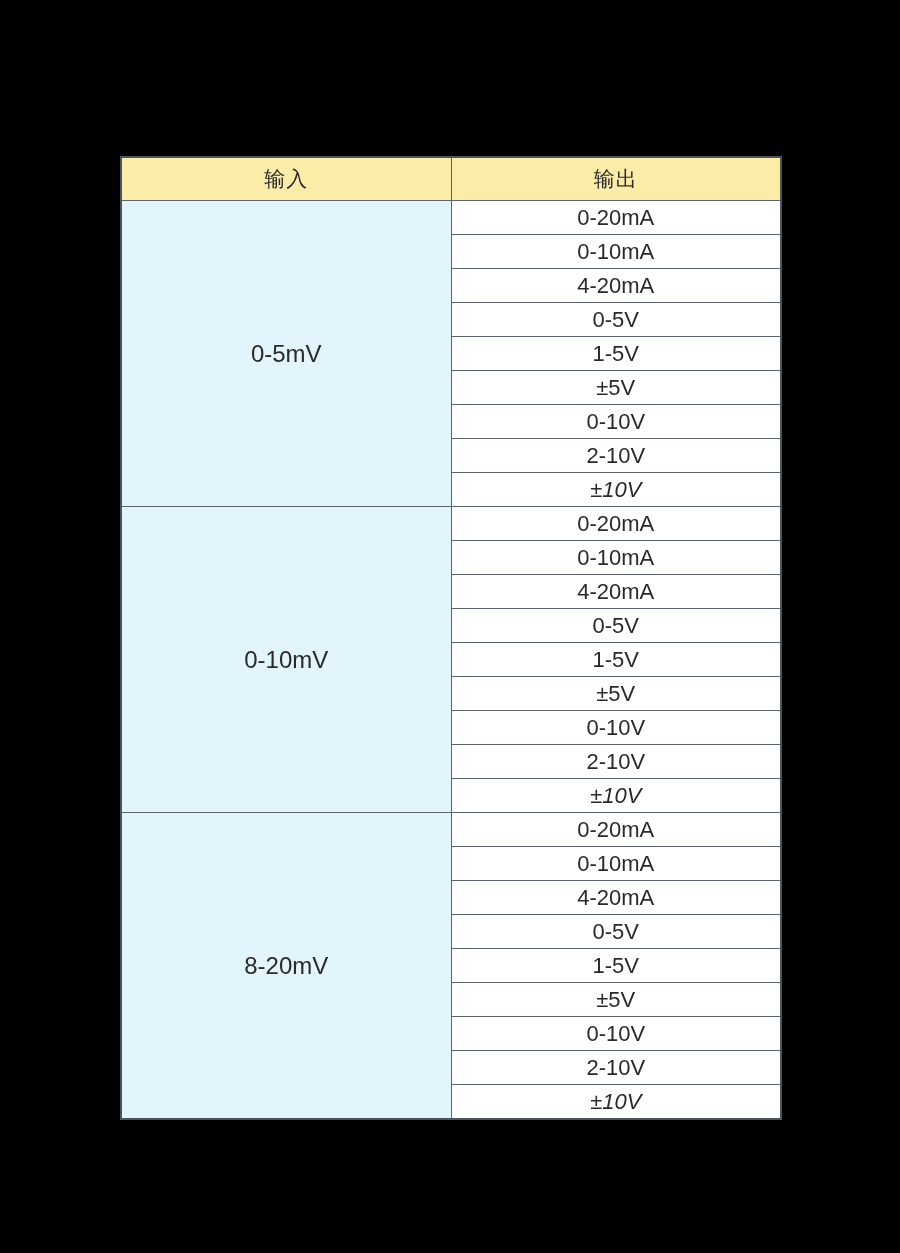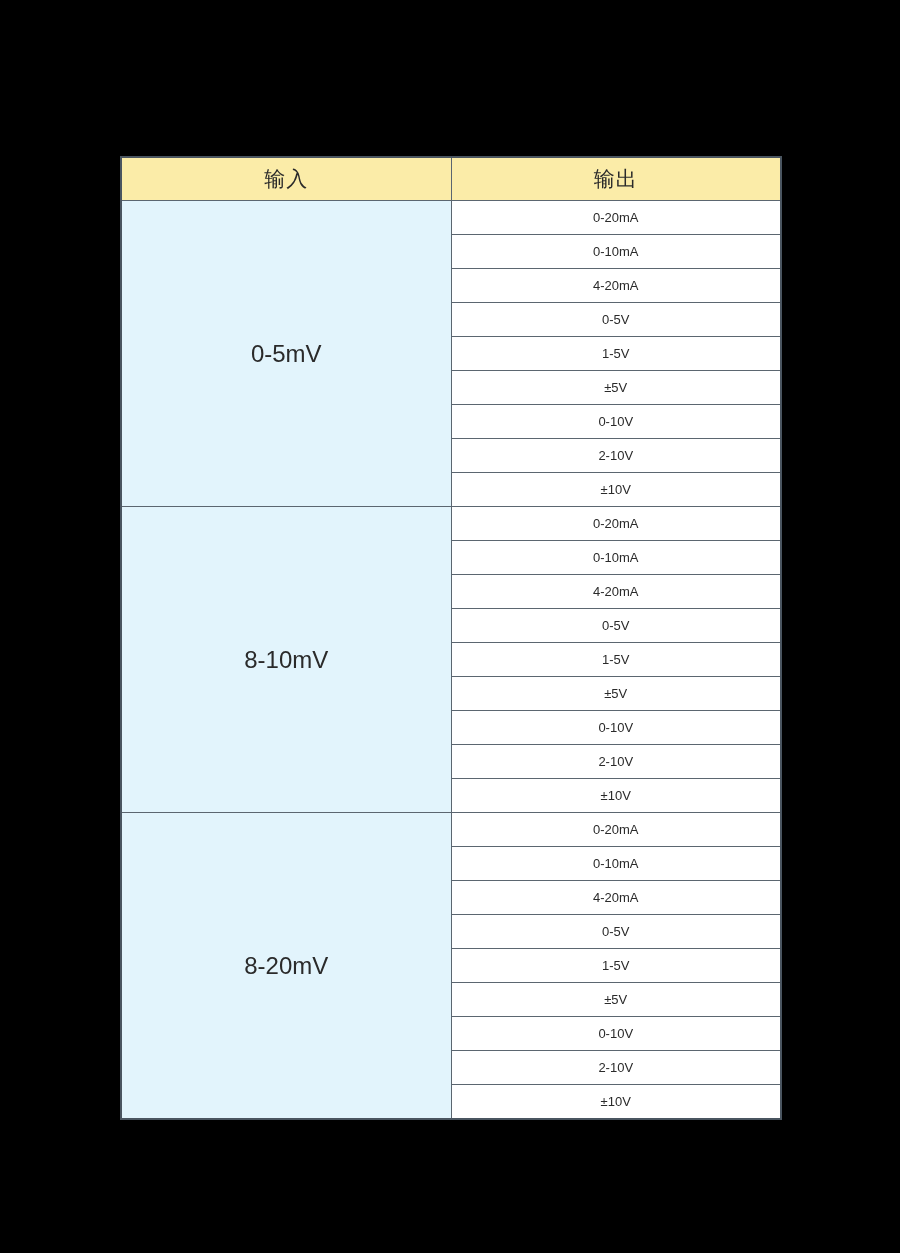--- a/index.html
+++ b/index.html
@@ -62,31 +62,32 @@
     background: #E2F4FC;
     font-size: 24px;
     border-right: 2px solid #4a5560;
     border-top: 2px solid #4a5560;
     border-bottom: 2px solid #4a5560;
     border-left: none;
   }
 
   td.output-cell {
     background: #ffffff;
-    font-size: 13px;
+    font-size: 22px;
     height: 33px;
     line-height: 33px;
   }
 
   tr.group-start td.output-cell {
     border-top: 2px solid #4a5560;
   }
 
   tr.group-end td.output-cell {
     border-bottom: 2px solid #4a5560;
+    font-style: italic;
   }
 </style>
 </head>
 <body>
 
 <div id="page">
 
   <table id="spec-table">
     <colgroup>
       <col class="col-input">
@@ -121,21 +122,21 @@
         <tr>
           <td class="output-cell">0-10V</td>
         </tr>
         <tr>
           <td class="output-cell">2-10V</td>
         </tr>
         <tr class="group-end">
           <td class="output-cell">±10V</td>
         </tr>
         <tr class="group-start">
-          <td class="input-cell" rowspan="9">8-10mV</td>
+          <td class="input-cell" rowspan="9">0-10mV</td>
           <td class="output-cell">0-20mA</td>
         </tr>
         <tr>
           <td class="output-cell">0-10mA</td>
         </tr>
         <tr>
           <td class="output-cell">4-20mA</td>
         </tr>
         <tr>
           <td class="output-cell">0-5V</td>

